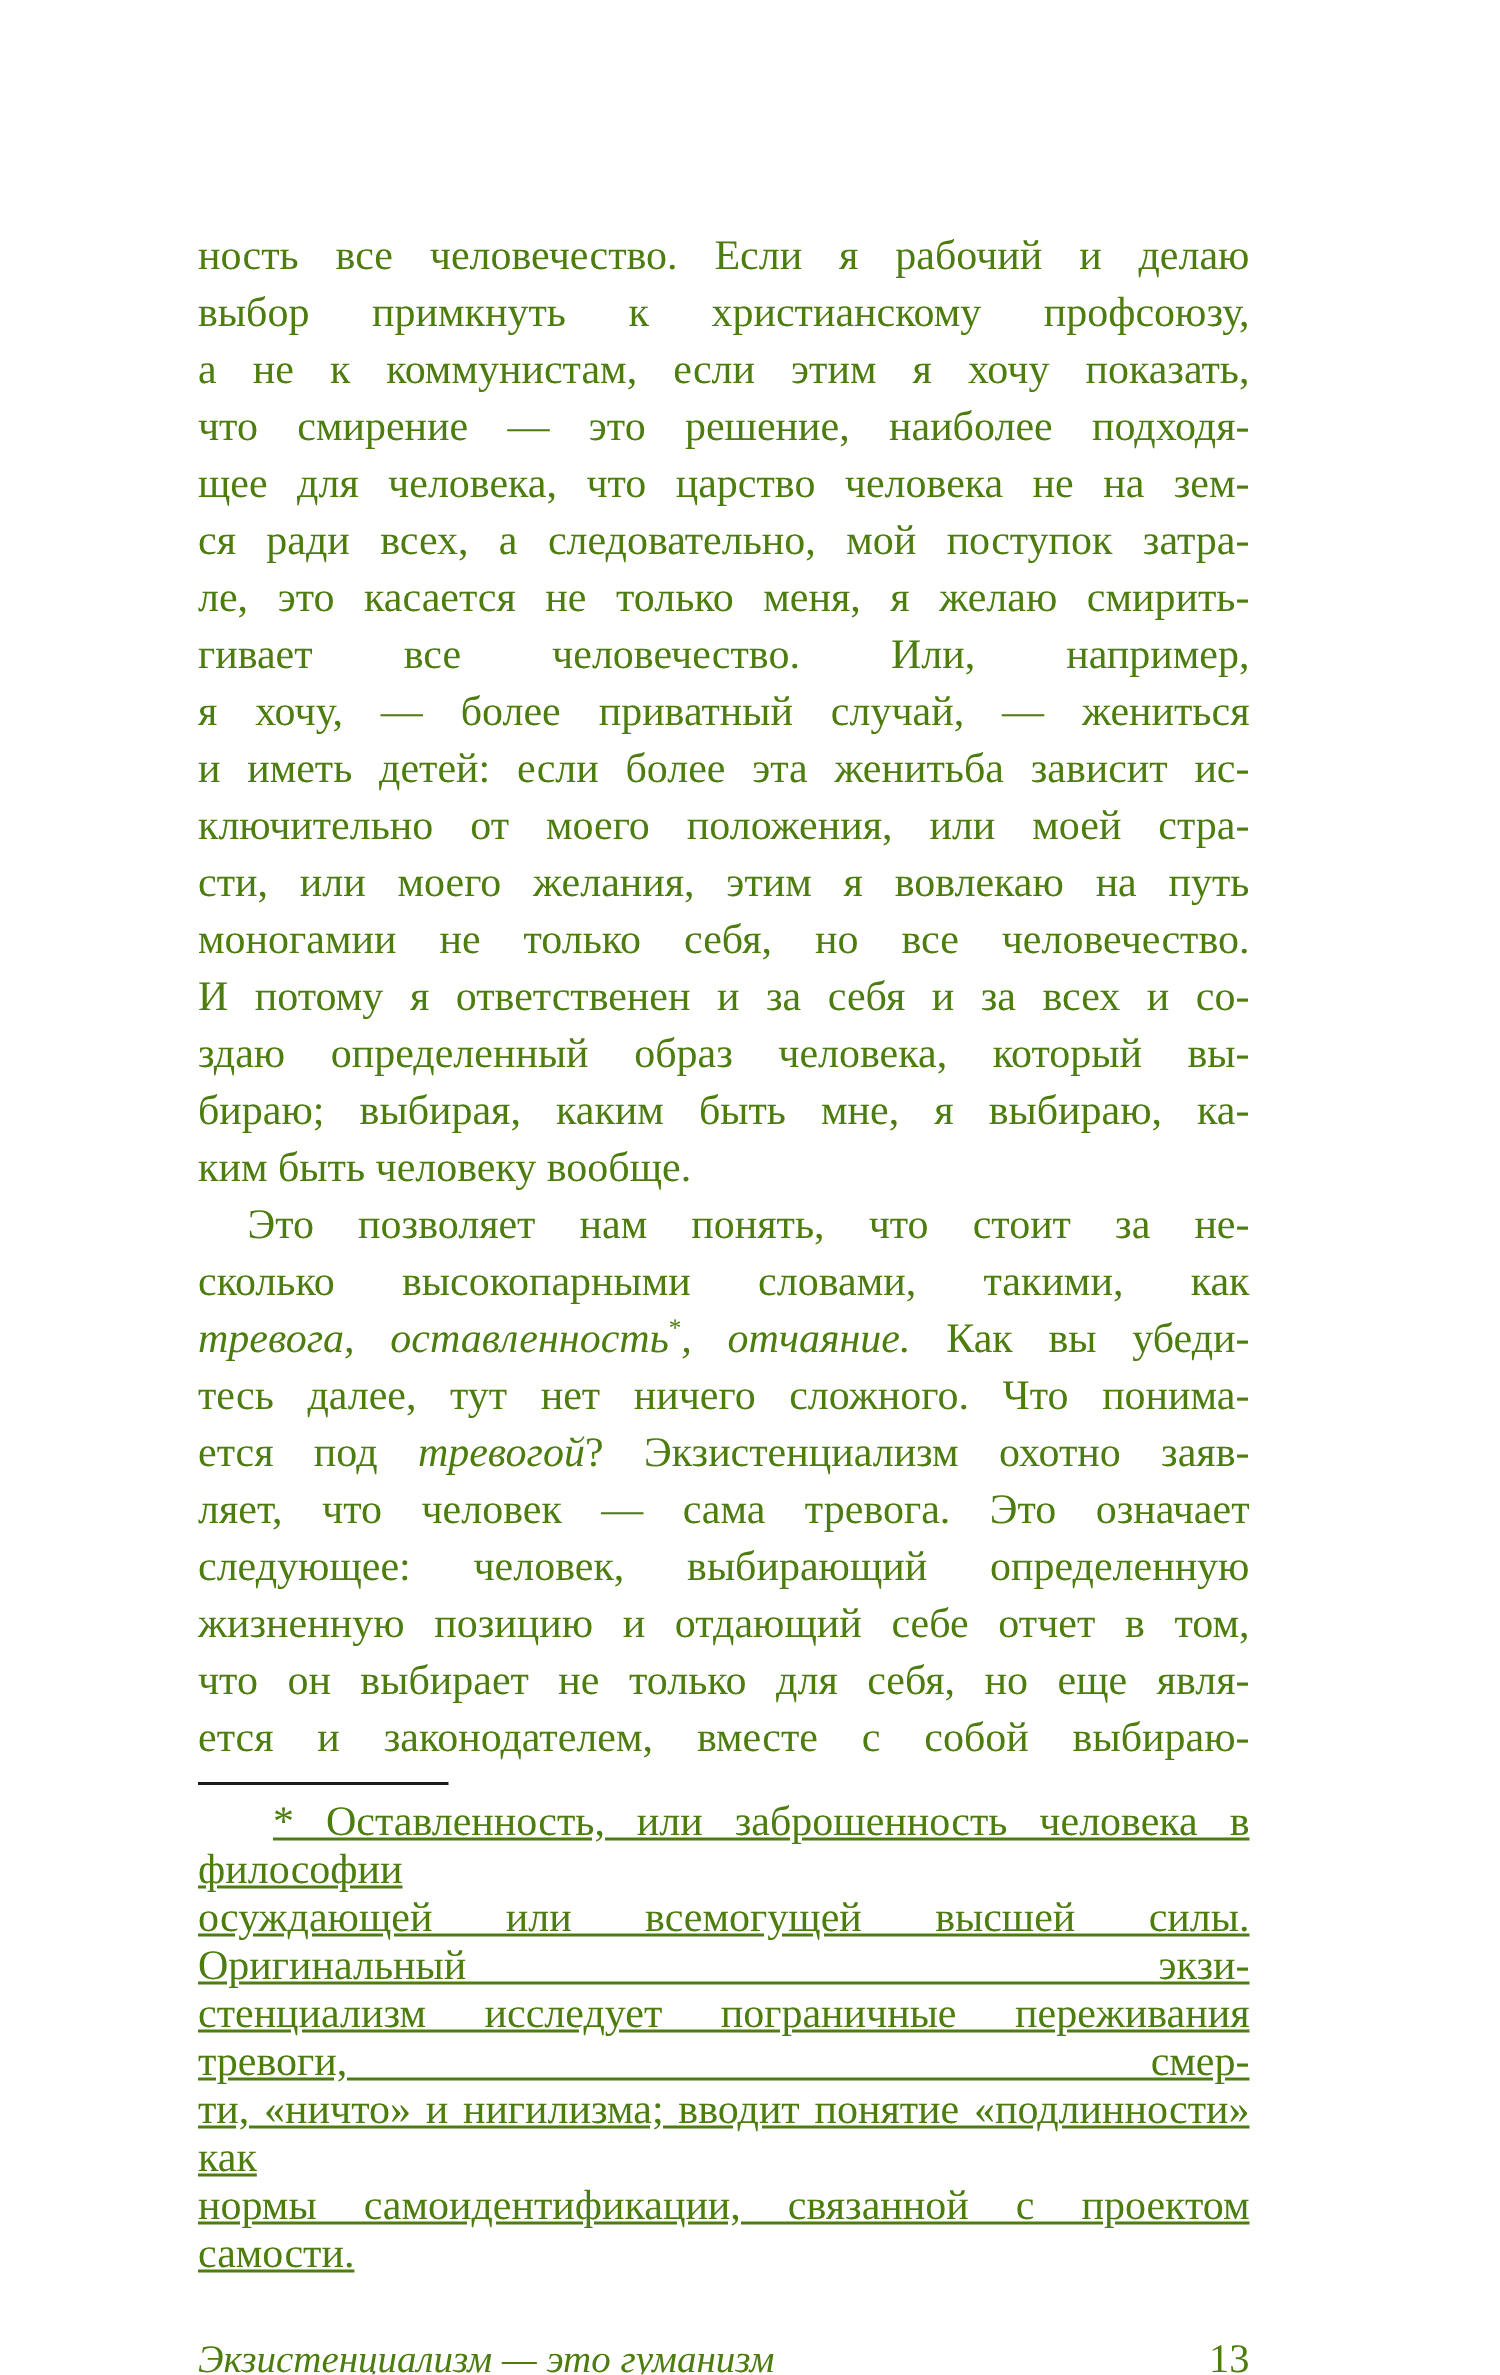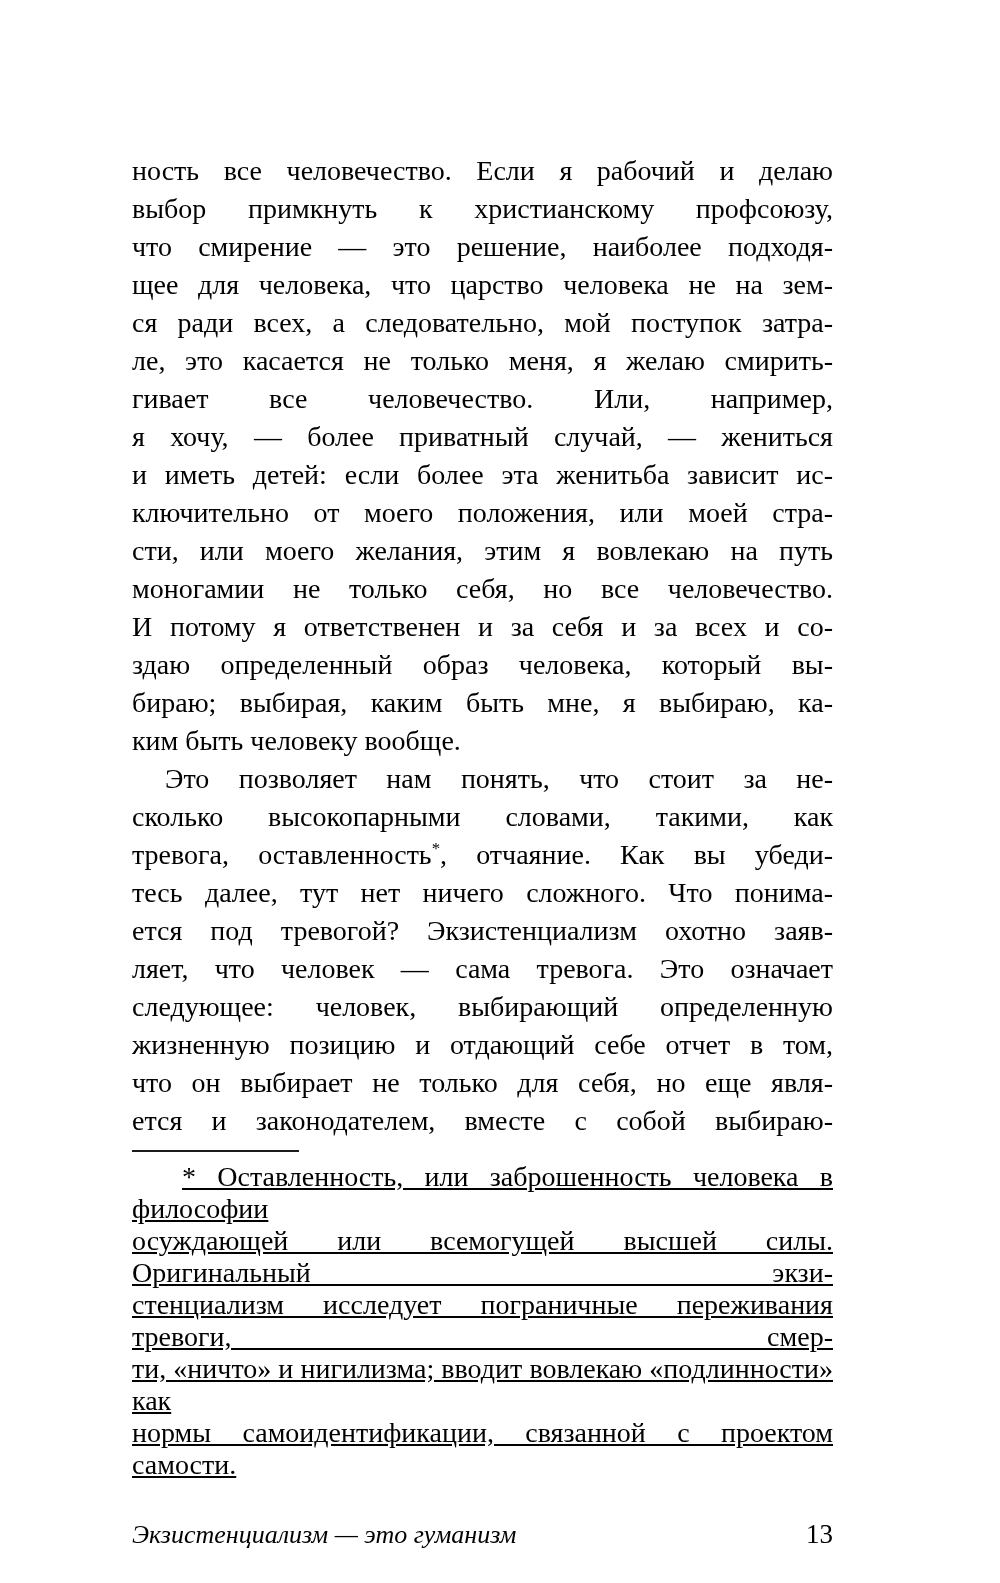--- a/index.html
+++ b/index.html
@@ -4,32 +4,32 @@
 <style>
   html, body { margin: 0; padding: 0; background: #ffffff; }
   .page {
     position: relative;
     width: 1000px;
     height: 1583px;
     background: #ffffff;
     box-sizing: border-box;
     padding: 152px 167px 0 132px;
     font-family: "Liberation Serif", "DejaVu Serif", serif;
-    color: #000000;
+    color: #4d7c0f;
     overflow: hidden;
   }
   .body-text .line {
     font-size: 28px;
     line-height: 38px;
     text-align: justify;
     text-align-last: justify;
   }
   .body-text .line.endp { text-align-last: left; }
   .body-text .line.indent { text-indent: 33px; }
-  .it { }
+  .it { font-style: italic; }
   .sup {
     font-size: 0.6em;
     vertical-align: super;
     line-height: 0;
   }
   .fn-rule {
     width: 167px;
     height: 0;
     border-top: 2px solid #1c1c1c;
     margin: 10px 0 9px 0;
@@ -60,20 +60,21 @@
   }
 </style>
 </head>
 <body>
 
 <div class="page">
 
   <div class="body-text">
     <div class="line">ность все человечество. Если я рабочий и делаю</div>
     <div class="line">выбор примкнуть к христианскому профсоюзу,</div>
+    <div class="line">а не к коммунистам, если этим я хочу показать,</div>
     <div class="line">что смирение — это решение, наиболее подходя-</div>
     <div class="line">щее для человека, что царство человека не на зем-</div>
     <div class="line">ся ради всех, а следовательно, мой поступок затра-</div>
     <div class="line">ле, это касается не только меня, я желаю смирить-</div>
     <div class="line">гивает все человечество. Или, например,</div>
     <div class="line">я хочу, — более приватный случай, — жениться</div>
     <div class="line">и иметь детей: если более эта женитьба зависит ис-</div>
     <div class="line">ключительно от моего положения, или моей стра-</div>
     <div class="line">сти, или моего желания, этим я вовлекаю на путь</div>
     <div class="line">моногамии не только себя, но все человечество.</div>
@@ -97,21 +98,21 @@
     <div class="line">что он выбирает не только для себя, но еще явля-</div>
     <div class="line">ется и законодателем, вместе с собой выбираю-</div>
   </div>
 
   <div class="fn-rule"></div>
 
   <div class="footnote">
     <div class="fn-line indent">* Оставленность, или заброшенность человека в философии</div>
     <div class="fn-line">осуждающей или всемогущей высшей силы. Оригинальный экзи-</div>
     <div class="fn-line">стенциализм исследует пограничные переживания тревоги, смер-</div>
-    <div class="fn-line">ти, «ничто» и нигилизма; вводит вовлекаю «подлинности» как</div>
+    <div class="fn-line">ти, «ничто» и нигилизма; вводит понятие «подлинности» как</div>
     <div class="fn-line endp">нормы самоидентификации, связанной с проектом самости.</div>
   </div>
 
   <div class="running-footer">
     <span class="book-title">Экзистенциализм — это гуманизм</span>
     <span class="page-num">13</span>
   </div>
 
 </div>
 

